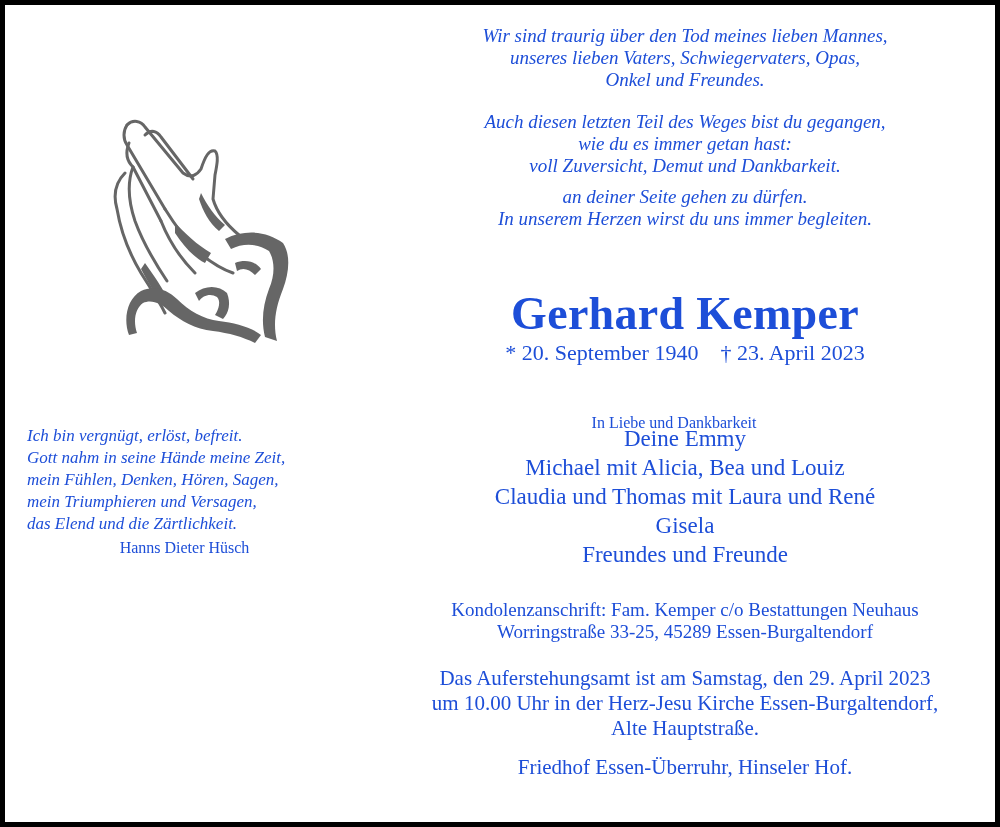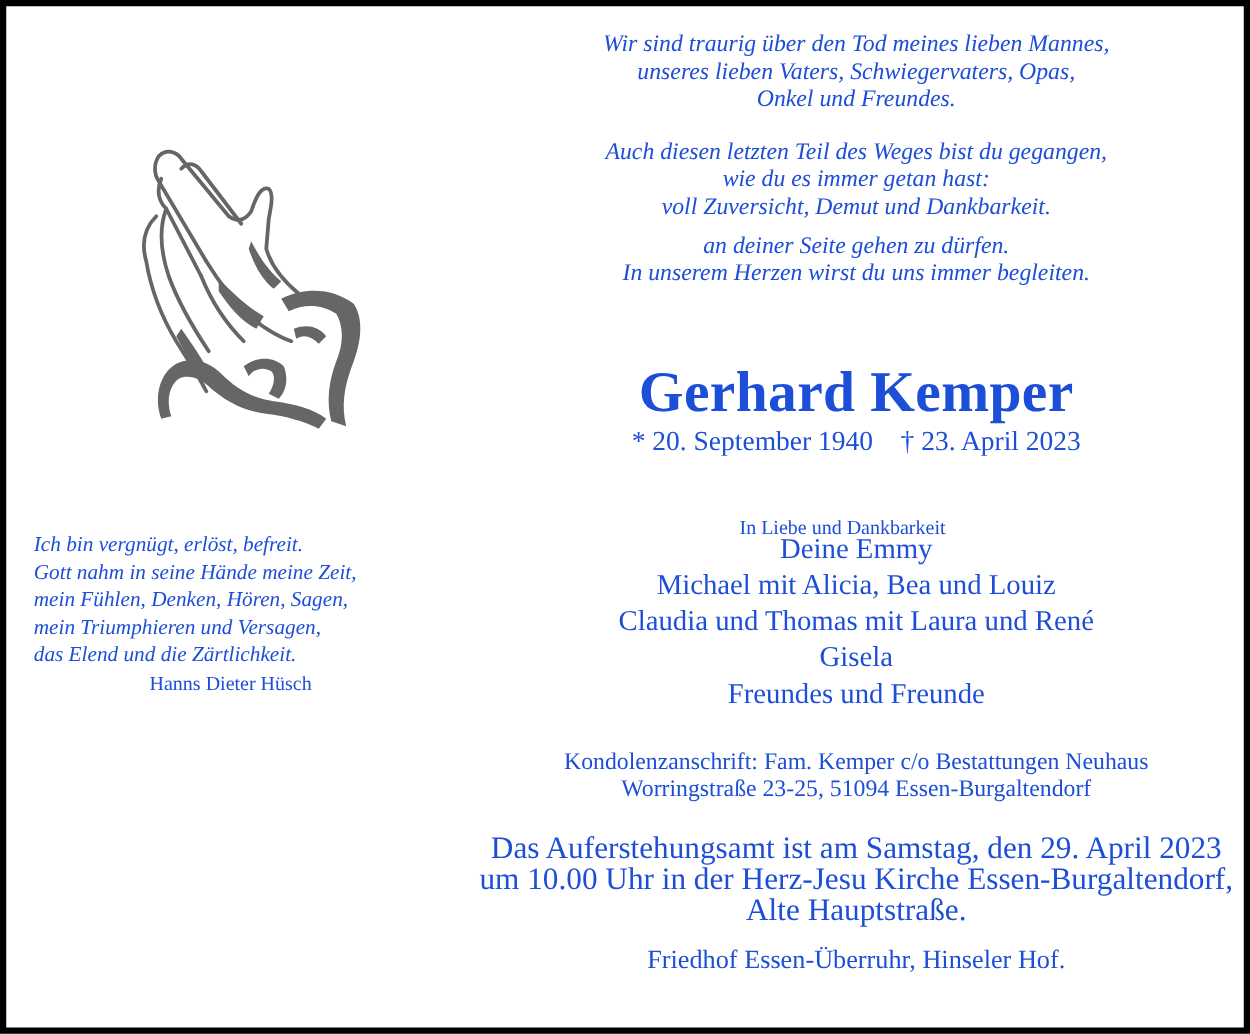--- a/index.html
+++ b/index.html
@@ -21,21 +21,21 @@
   .verse .line { display: block; white-space: nowrap; }
 
   .name { left: 385px; width: 590px; top: 269px; font-size: 46px; font-weight: bold; line-height: 56px; letter-spacing: 0.3px; margin-top: 12px; }
   .dates { left: 385px; width: 590px; top: 334px; font-size: 22px; line-height: 28px; white-space: pre; }
   .dates .sep { display: inline-block; width: 22px; }
   .thanks { left: 374px; width: 590px; top: 384px; font-size: 16px; line-height: 26px; margin-top: 21px; }
   .family { left: 385px; width: 590px; top: 419px; font-size: 23px; line-height: 29px; }
   .family .line { display: block; white-space: nowrap; }
 
   .address { left: 385px; width: 590px; top: 594px; font-size: 19px; line-height: 22px; text-align: center; }
-  .service { left: 370px; width: 620px; top: 661px; font-size: 25px; line-height: 25px; }
+  .service { left: 370px; width: 620px; top: 661px; font-size: 21px; line-height: 25px; }
   .burial { left: 370px; width: 620px; top: 750px; font-size: 21px; line-height: 25px; }
   .address .line, .service .line, .burial .line { display: block; white-space: nowrap; }
 
   
   .poem { left: 22px; top: 420px; font-size: 17px; line-height: 22px; }
   .poem .line { display: block; white-space: nowrap; }
   .author { left: 22px; width: 315px; top: 533px; font-size: 16px; line-height: 20px; text-align: center; }
 
   .hands { left: 100px; top: 108px; width: 190px; height: 232px; }
 </style>
@@ -104,21 +104,21 @@
   <div class="abs serif center family">
     <span class="line">Deine Emmy</span>
     <span class="line">Michael mit Alicia, Bea und Louiz</span>
     <span class="line">Claudia und Thomas mit Laura und René</span>
     <span class="line">Gisela</span>
     <span class="line">Freundes und Freunde</span>
   </div>
 
   <div class="abs serif center address">
     <span class="line">Kondolenzanschrift: Fam. Kemper c/o Bestattungen Neuhaus</span>
-    <span class="line">Worringstraße 23-25, 51094 Essen-Burgaltendorf</span>
+    <span class="line">Worringstraße 33-25, 45289 Essen-Burgaltendorf</span>
   </div>
 
   <div class="abs serif center service">
     <span class="line">Das Auferstehungsamt ist am Samstag, den 29. April 2023</span>
     <span class="line">um 10.00 Uhr in der Herz-Jesu Kirche Essen-Burgaltendorf,</span>
     <span class="line">Alte Hauptstraße.</span>
   </div>
 
   <div class="abs serif center burial">
     <span class="line">Friedhof Essen-Überruhr, Hinseler Hof.</span>

